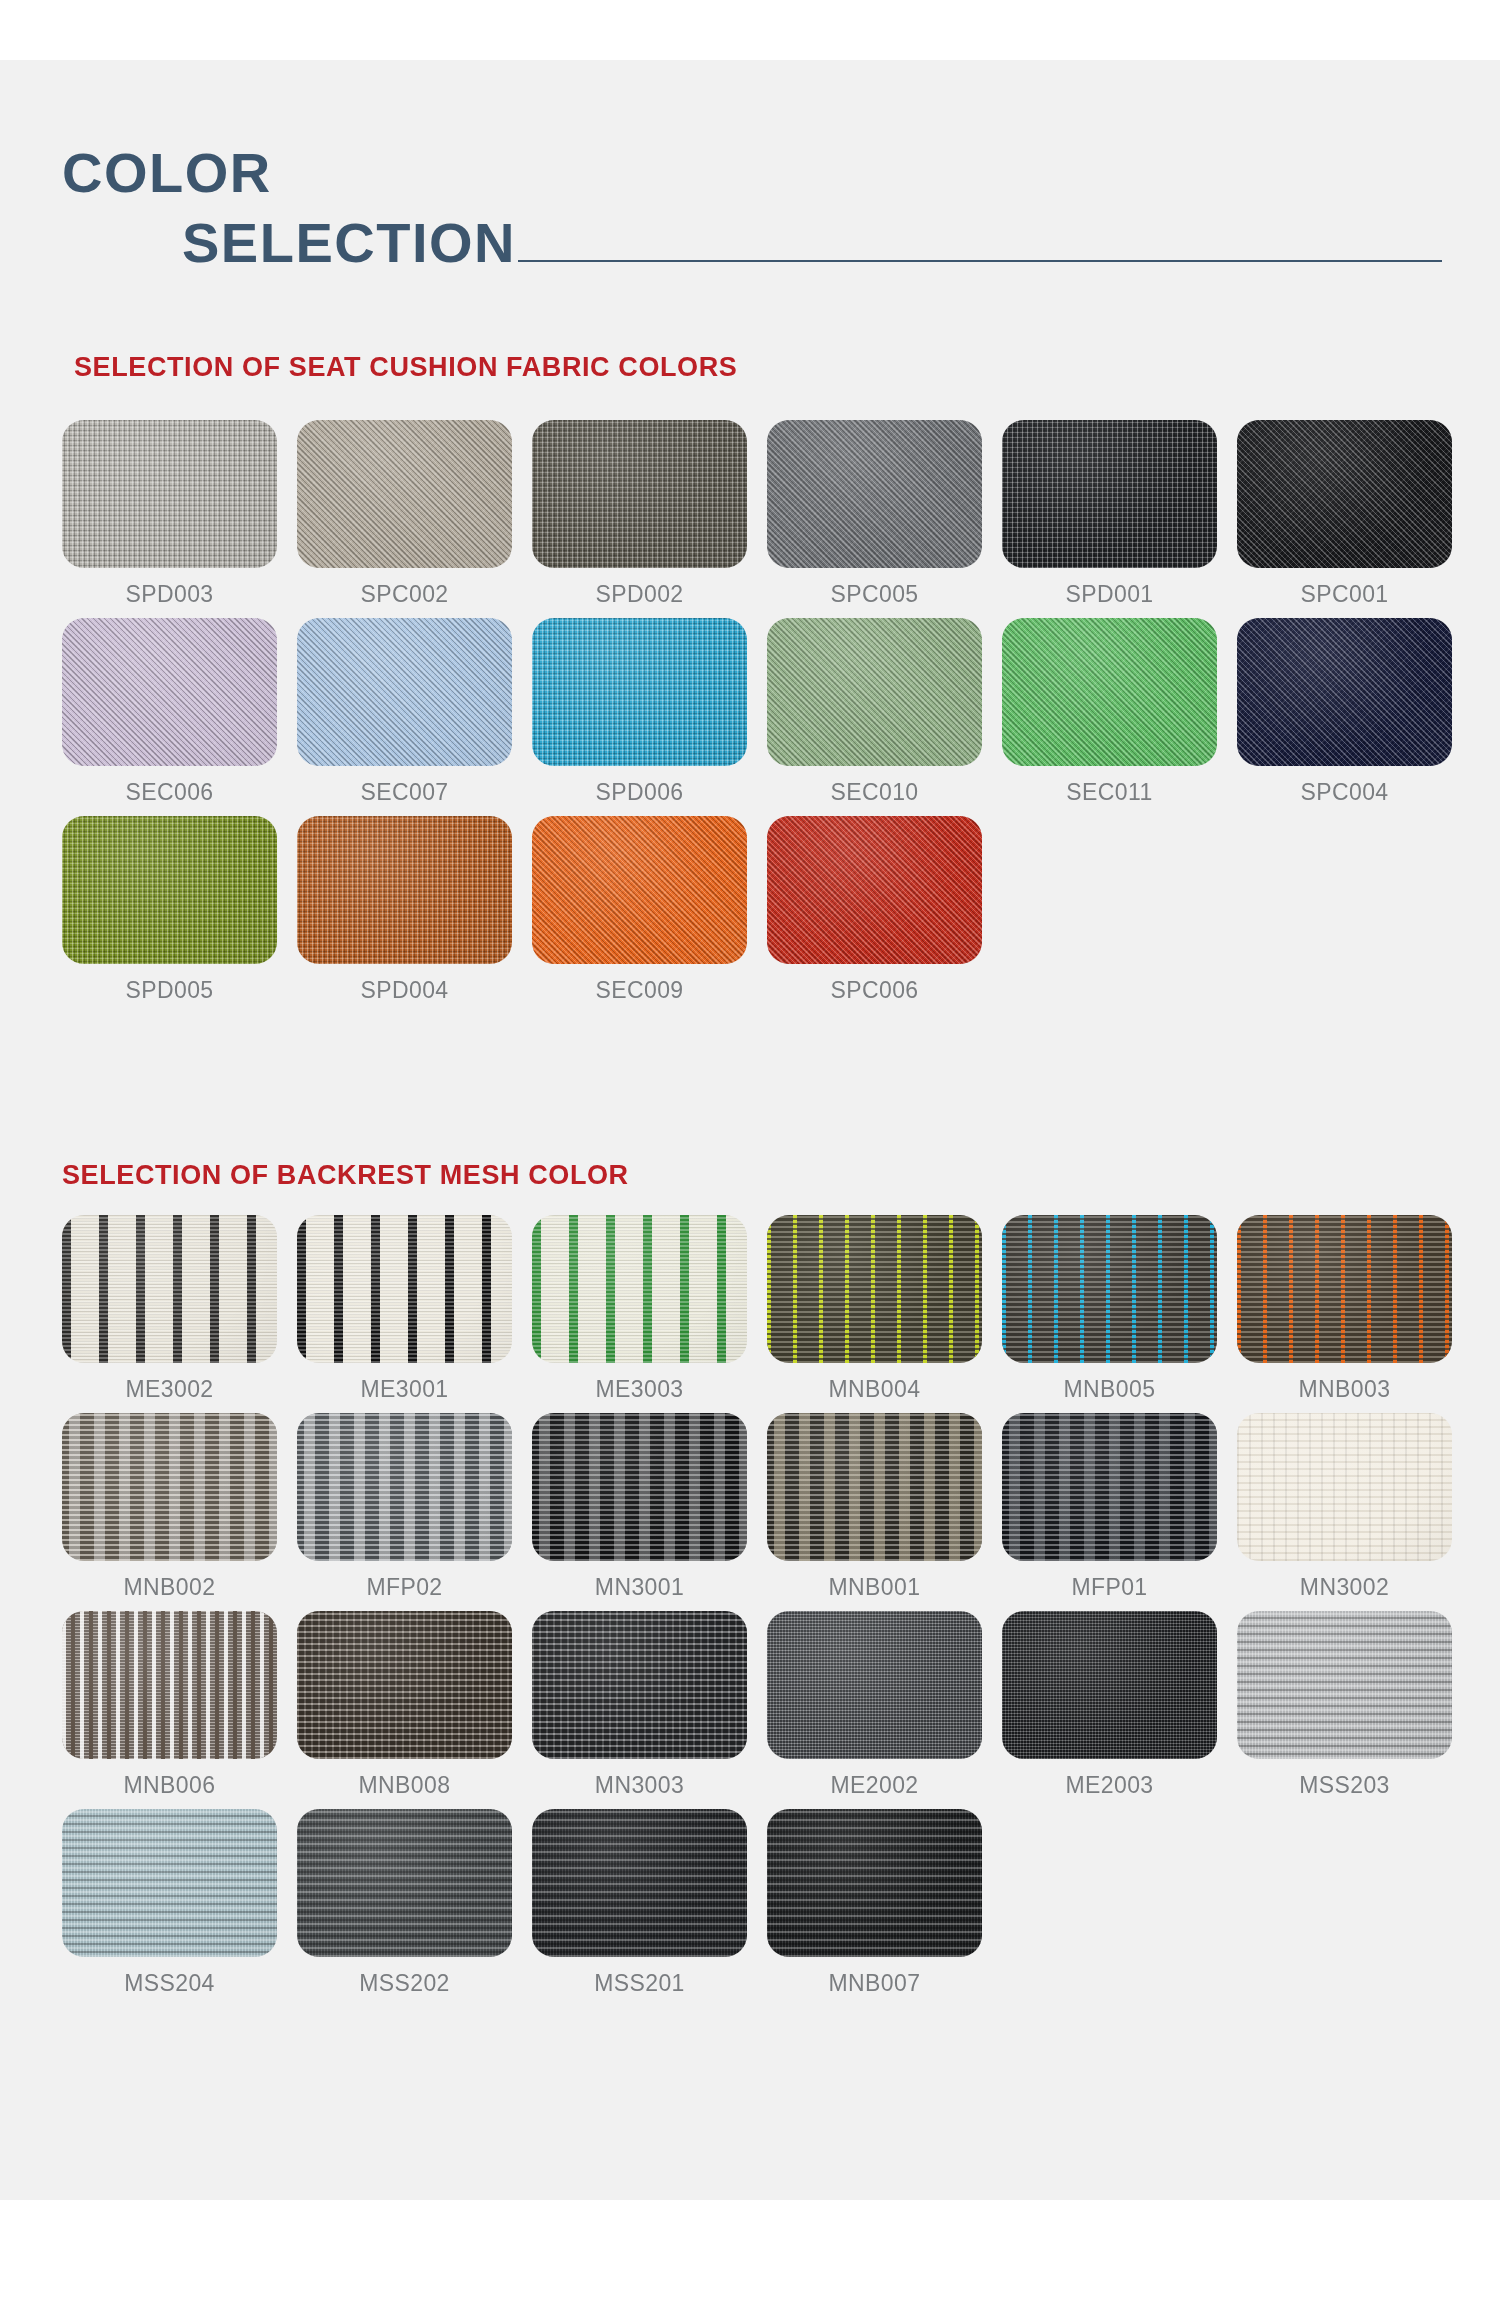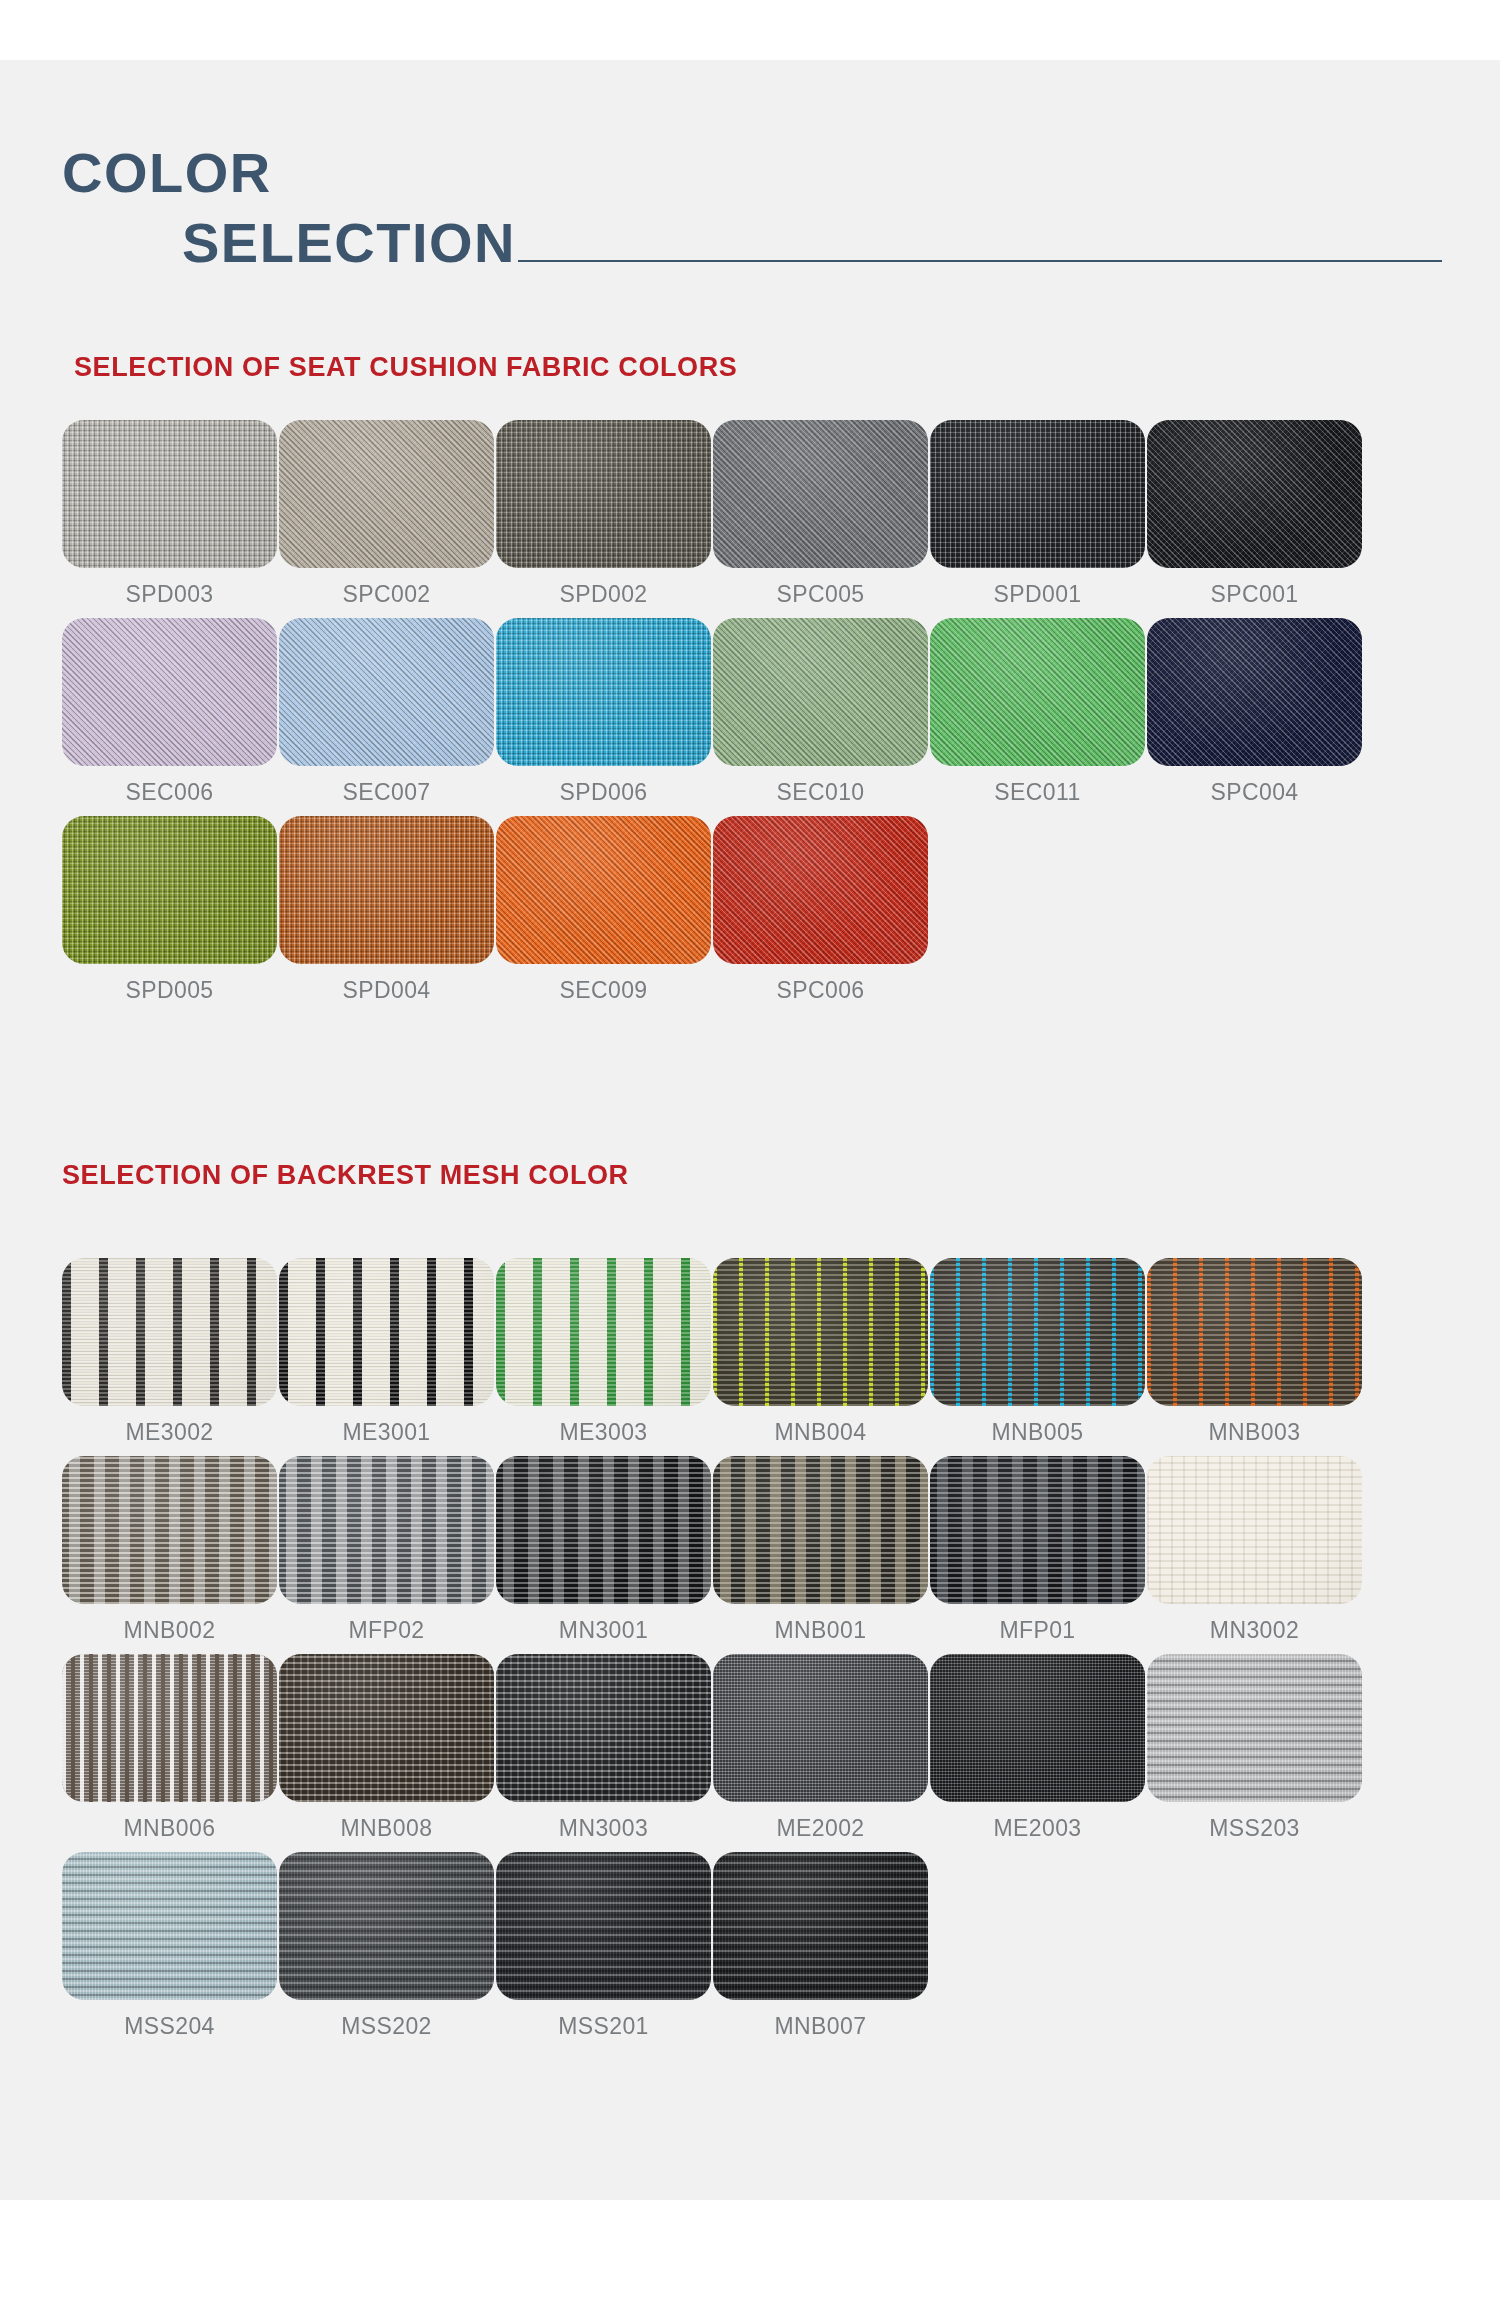--- a/index.html
+++ b/index.html
@@ -82,26 +82,26 @@
   #heading-cushion { top: 352px; margin-left: 12px; }
   #heading-mesh    { top: 1160px; }
 
   
   .grid {
     position: absolute;
     left: 62px;
     width: 1380px;
     display: grid;
     grid-template-columns: repeat(6, 215px);
-    column-gap: 2px;
+    column-gap: 20px;
     text-align: center;
   }
 
   #grid-cushion { top: 420px; row-gap: 10px; }
-  #grid-mesh    { top: 1258px; row-gap: 10px; }
+  #grid-mesh    { top: 1215px; row-gap: 10px; }
 
   .swatch-cell {
     width: 215px;
     display: flex;
     flex-direction: column;
     align-items: center;
   }
 
   .swatch {
     width: 215px;

